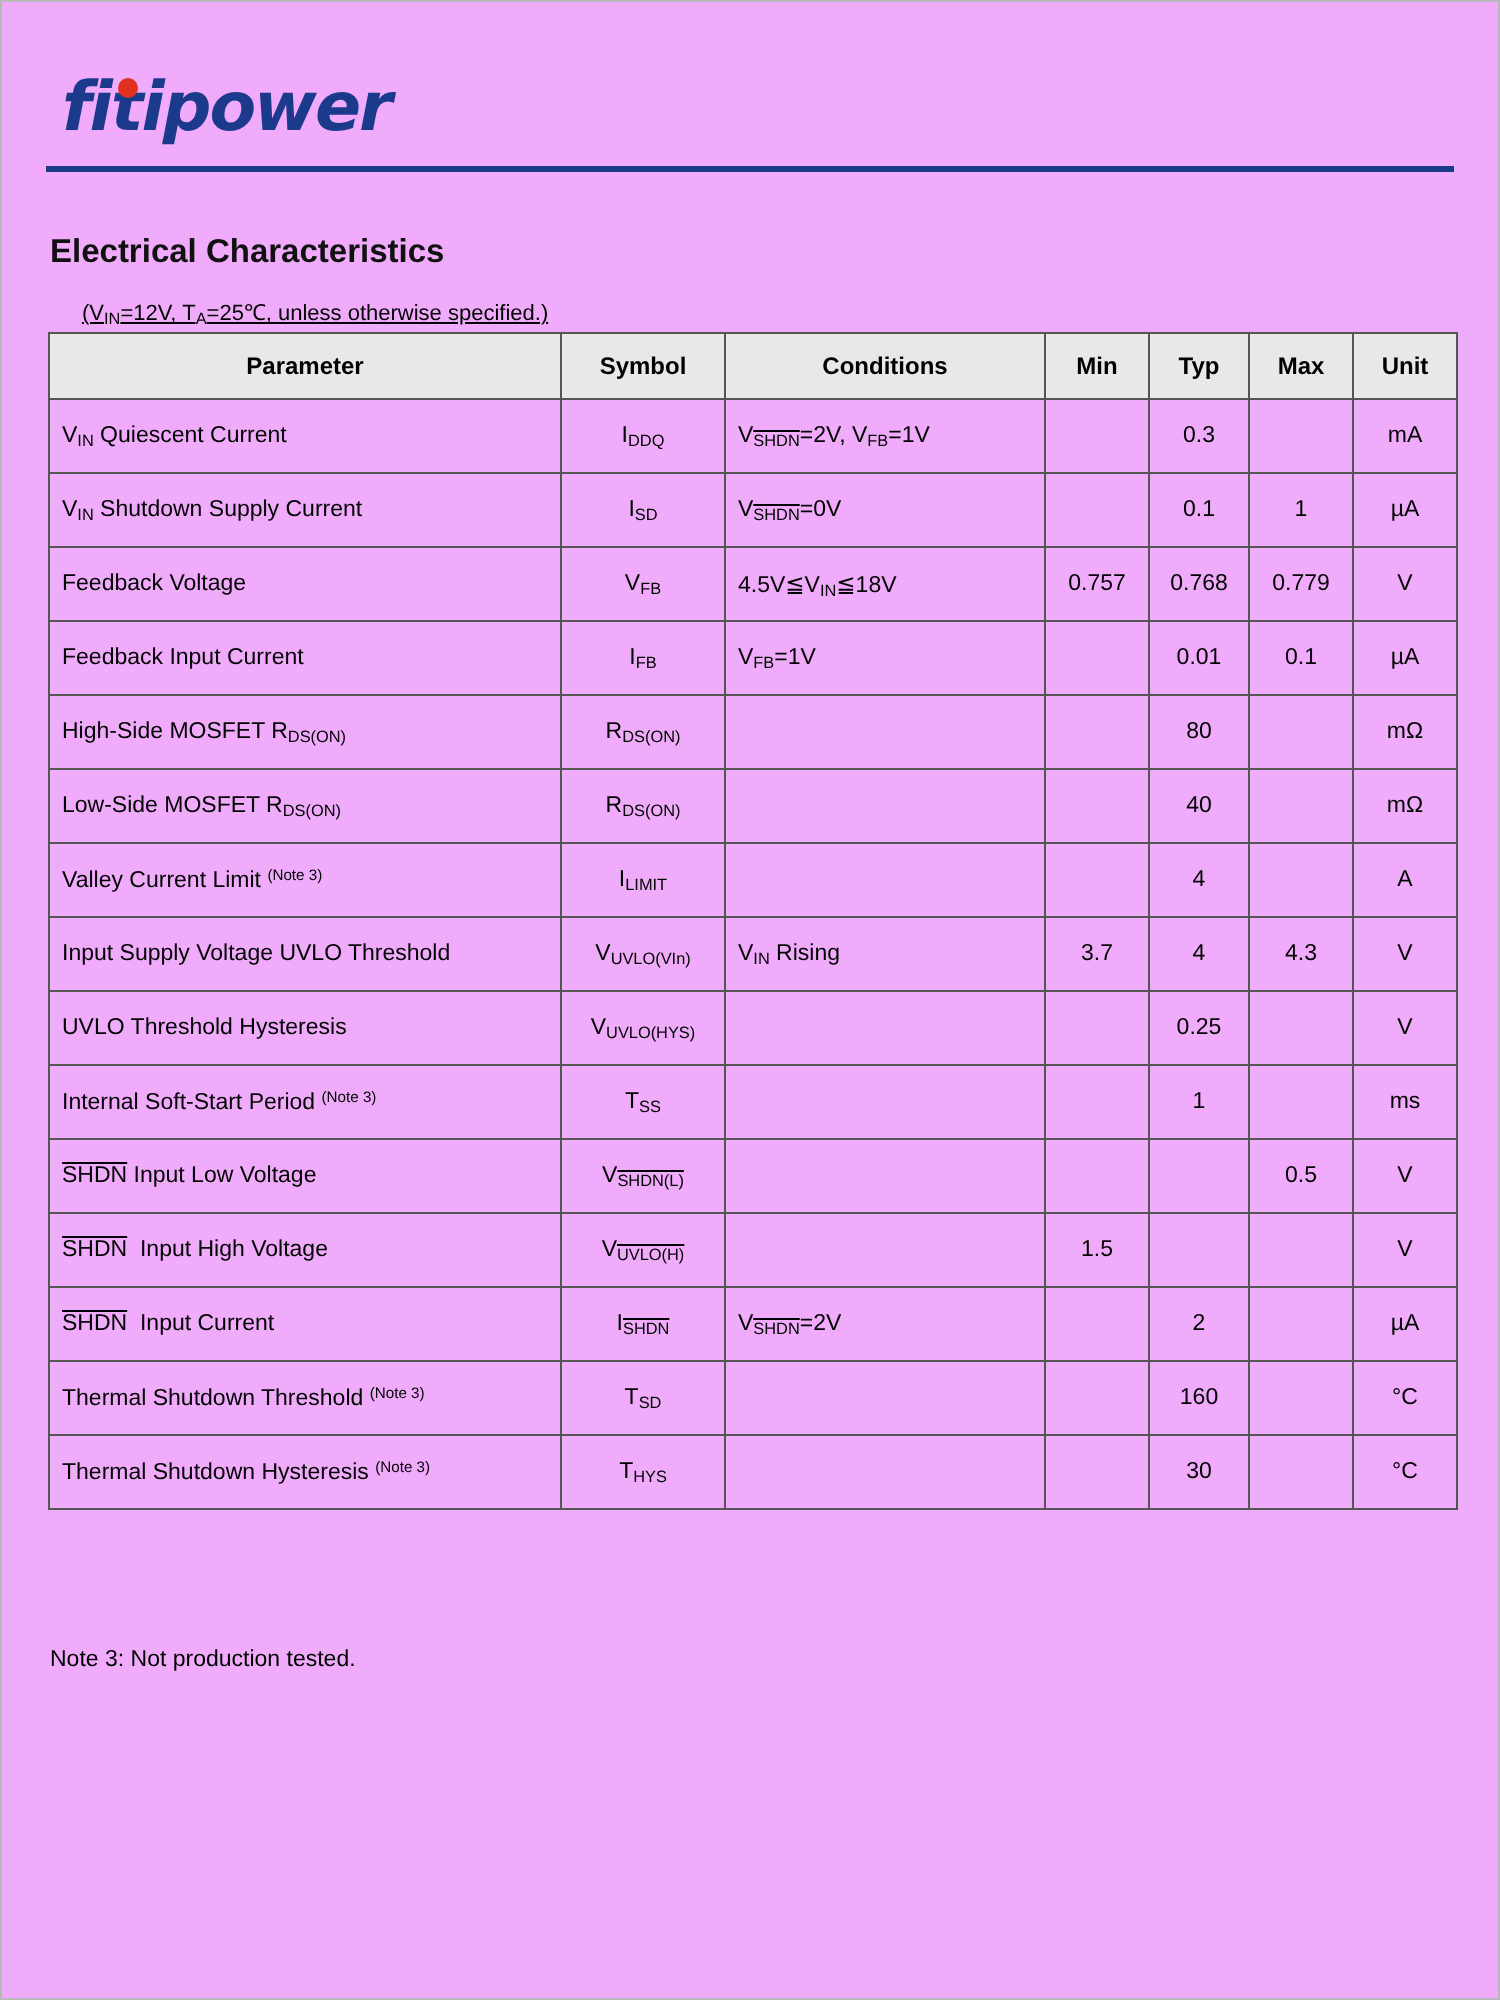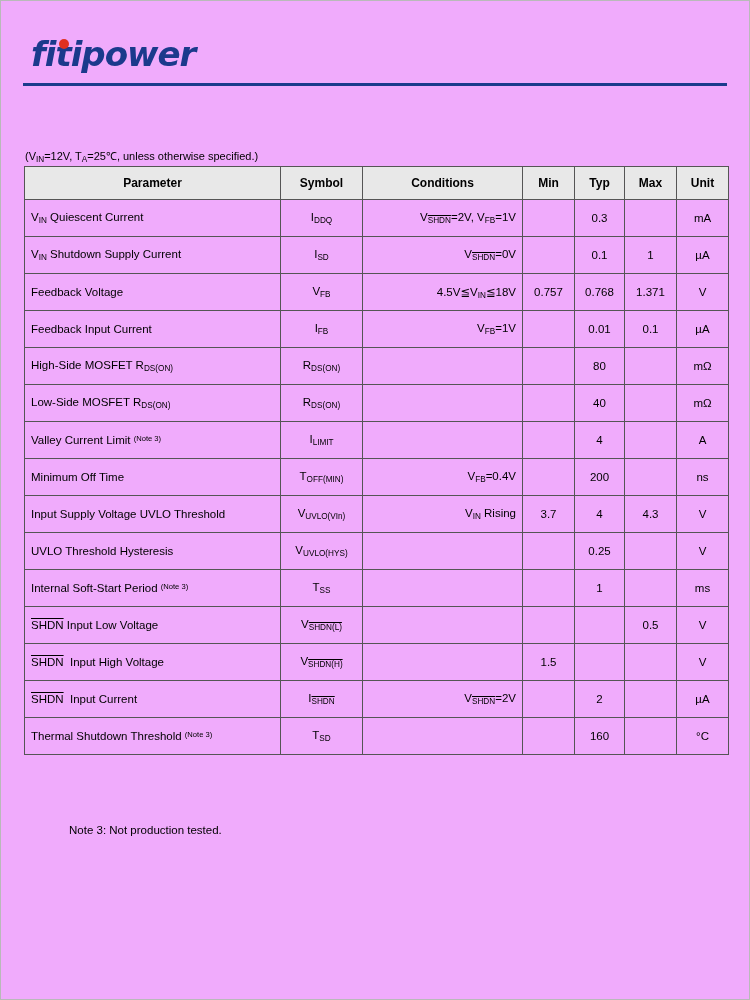--- a/index.html
+++ b/index.html
@@ -77,24 +77,25 @@
   .section-title {
     position: absolute;
     left: 24px;
     top: 116px;
     font-size: 16.5px;
     font-weight: bold;
     color: #111111;
   }
   .cond-line {
     position: absolute;
-    left: 24px;
+    left: 40px;
     top: 147px;
     font-size: 11px;
     color: #000000;
+    text-decoration: underline;
   }
   
   table.spec {
     position: absolute;
     left: 23px;
     top: 165px;
     width: 704px;
     border-collapse: collapse;
     font-size: 11.5px;
     table-layout: fixed;
@@ -113,57 +114,57 @@
     height: 32px;
   }
   td.param {
     text-align: left;
     padding-left: 10px;
   }
   td.sym, td.num {
     text-align: center;
   }
   td.cond {
-    text-align: right;
+    text-align: left;
     padding-left: 10px;
   }
   sub {
     font-size: 8.2px;
     vertical-align: -0.22em;
   }
   sup.note {
     font-size: 7.6px;
     vertical-align: 0.45em;
     text-align: center;
   }
   .ovl {
     text-decoration: overline;
   }
   .note-line {
     position: absolute;
     left: 24px;
     top: 823px;
     font-size: 11.5px;
     color: #000000;
-    margin-left: 44px;
   }
 </style>
 </head>
 <body>
 
 <div class="page">
 
   <div class="header">
     <div class="logo">
       <span class="dotless">fitipower</span>
       <span class="logo-dot"></span>
     </div>
     <div class="header-rule"></div>
   </div>
 
+  <div class="section-title">Electrical Characteristics</div>
 
   <div class="cond-line">
     (V<sub>IN</sub>=12V, T<sub>A</sub>=25℃, unless otherwise specified.)
   </div>
 
   <table class="spec">
     <colgroup>
       <col style="width:256px">
       <col style="width:82px">
       <col style="width:160px">
@@ -204,21 +205,21 @@
         <td class="num">1</td>
         <td class="num">µA</td>
       </tr>
 
       <tr>
         <td class="param">Feedback Voltage</td>
         <td class="sym">V<sub>FB</sub></td>
         <td class="cond">4.5V≦V<sub>IN</sub>≦18V</td>
         <td class="num">0.757</td>
         <td class="num">0.768</td>
-        <td class="num">1.371</td>
+        <td class="num">0.779</td>
         <td class="num">V</td>
       </tr>
 
       <tr>
         <td class="param">Feedback Input Current</td>
         <td class="sym">I<sub>FB</sub></td>
         <td class="cond">V<sub>FB</sub>=1V</td>
         <td class="num"></td>
         <td class="num">0.01</td>
         <td class="num">0.1</td>
@@ -249,29 +250,20 @@
         <td class="param">Valley Current Limit <sup class="note">(Note 3)</sup></td>
         <td class="sym">I<sub>LIMIT</sub></td>
         <td class="cond"></td>
         <td class="num"></td>
         <td class="num">4</td>
         <td class="num"></td>
         <td class="num">A</td>
       </tr>
 
 
-      <tr>
-        <td class="param">Minimum Off Time</td>
-        <td class="sym">T<sub>OFF(MIN)</sub></td>
-        <td class="cond">V<sub>FB</sub>=0.4V</td>
-        <td class="num"></td>
-        <td class="num">200</td>
-        <td class="num"></td>
-        <td class="num">ns</td>
-      </tr>
 
       <tr>
         <td class="param">Input Supply Voltage UVLO Threshold</td>
         <td class="sym">V<sub>UVLO(VIn)</sub></td>
         <td class="cond">V<sub>IN</sub> Rising</td>
         <td class="num">3.7</td>
         <td class="num">4</td>
         <td class="num">4.3</td>
         <td class="num">V</td>
       </tr>
@@ -301,21 +293,21 @@
         <td class="sym">V<sub class="ovl">SHDN(L)</sub></td>
         <td class="cond"></td>
         <td class="num"></td>
         <td class="num"></td>
         <td class="num">0.5</td>
         <td class="num">V</td>
       </tr>
 
       <tr>
         <td class="param"><span class="ovl">SHDN</span>&nbsp; Input High Voltage</td>
-        <td class="sym">V<sub class="ovl">SHDN(H)</sub></td>
+        <td class="sym">V<sub class="ovl">UVLO(H)</sub></td>
         <td class="cond"></td>
         <td class="num">1.5</td>
         <td class="num"></td>
         <td class="num"></td>
         <td class="num">V</td>
       </tr>
 
       <tr>
         <td class="param"><span class="ovl">SHDN</span>&nbsp; Input Current</td>
         <td class="sym">I<sub class="ovl">SHDN</sub></td>
@@ -329,18 +321,27 @@
       <tr>
         <td class="param">Thermal Shutdown Threshold <sup class="note">(Note 3)</sup></td>
         <td class="sym">T<sub>SD</sub></td>
         <td class="cond"></td>
         <td class="num"></td>
         <td class="num">160</td>
         <td class="num"></td>
         <td class="num">°C</td>
       </tr>
 
+      <tr>
+        <td class="param">Thermal Shutdown Hysteresis <sup class="note">(Note 3)</sup></td>
+        <td class="sym">T<sub>HYS</sub></td>
+        <td class="cond"></td>
+        <td class="num"></td>
+        <td class="num">30</td>
+        <td class="num"></td>
+        <td class="num">°C</td>
+      </tr>
     </tbody>
   </table>
 
   <div class="note-line">Note 3: Not production tested.</div>
 
 </div>
 
 </body></html>

